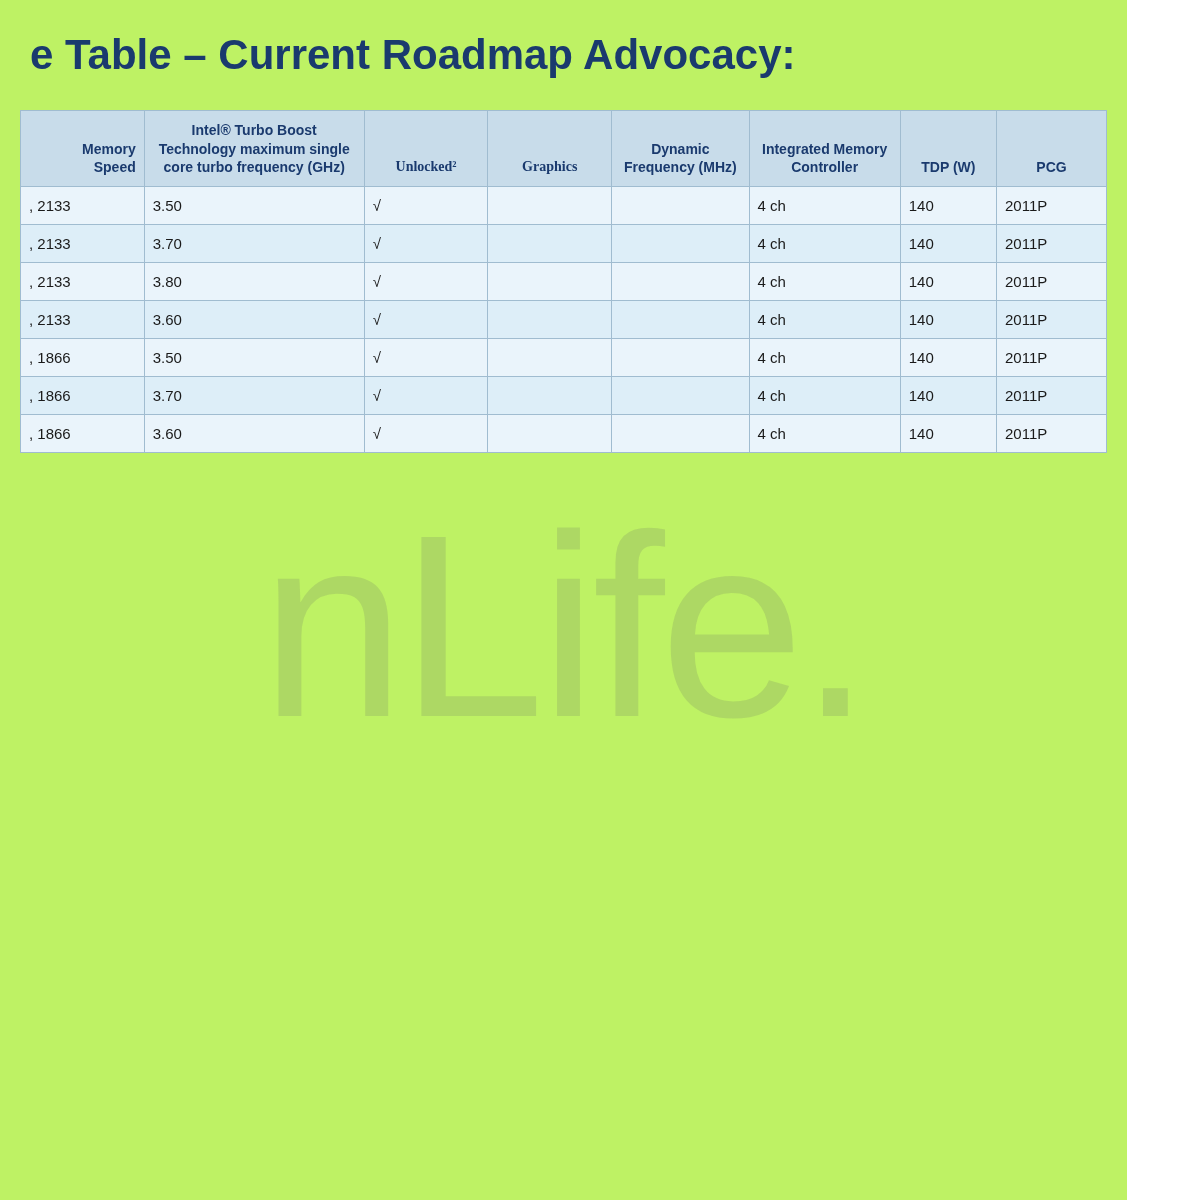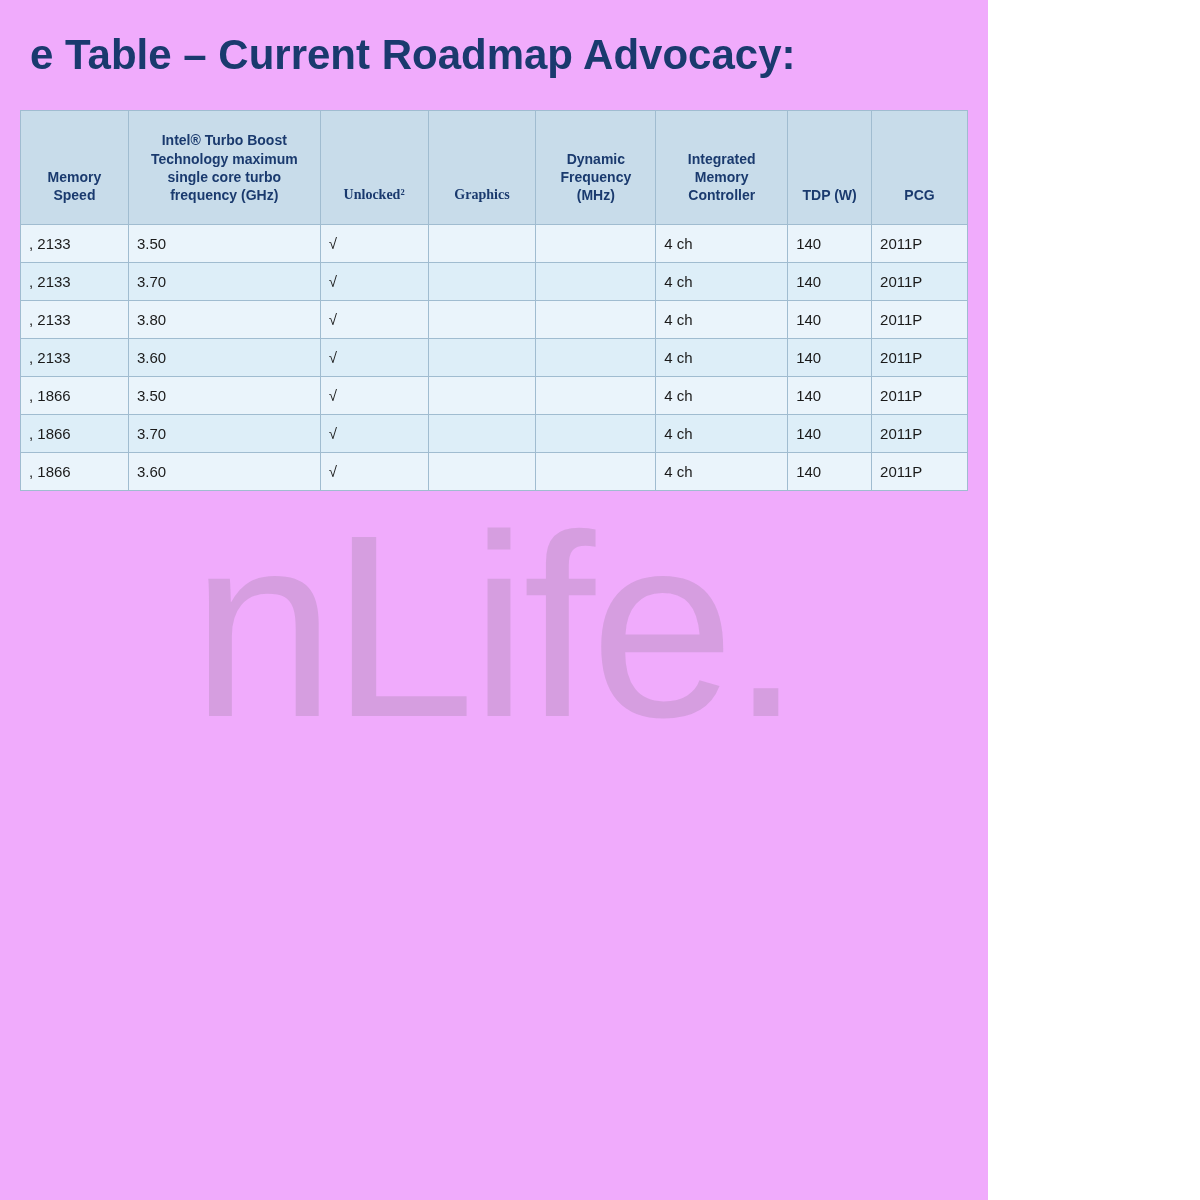--- a/index.html
+++ b/index.html
@@ -7,23 +7,23 @@
     body {
       width: 1200px;
       height: 1200px;
       background: #ffffff;
       font-family: Arial, sans-serif;
       overflow: hidden;
       position: relative;
     }
 
     .page-container {
-      width: 988px;
+      width: 1127px;
       height: 1200px;
-      background: #f0abfc;
+      background: #bef264;
       padding: 30px 20px 20px 20px;
       position: relative;
     }
 
     .page-title {
       font-size: 42px;
       font-weight: bold;
       color: #1a3a6e;
       line-height: 1.2;
       margin-bottom: 30px;
@@ -39,21 +39,21 @@
       width: 100%;
       border-collapse: collapse;
       font-size: 14px;
     }
 
     th {
       background-color: #d0e4f0;
       color: #1a3a6e;
       text-align: center;
       vertical-align: bottom;
-      padding: 20px 8px;
+      padding: 10px 8px;
       border: 1px solid #a0bcd0;
       font-weight: bold;
       line-height: 1.3;
     }
 
     td {
       background-color: #eaf4fb;
       color: #1a1a1a;
       text-align: left;
       vertical-align: middle;
@@ -98,21 +98,21 @@
       font-size: 200px;
       font-weight: 900;
       color: rgba(100, 100, 100, 0.18);
       font-family: 'Arial Black', sans-serif;
       white-space: nowrap;
       pointer-events: none;
       z-index: 10;
       line-height: 1;
     }
 
-    .col-memory { width: 90px; }
+    .col-memory { width: 90px; text-align: right; }
     .col-turbo { width: 160px; }
     .col-unlocked { width: 90px; font-family: Liberation Serif, serif; }
     .col-graphics { width: 90px; font-family: Liberation Serif, serif; }
     .col-dynfreq { width: 100px; }
     .col-imc { width: 110px; }
     .col-tdp { width: 70px; }
     .col-pcg { width: 80px; margin-left: 8px; }
   </style>
 </head>
 <body>

